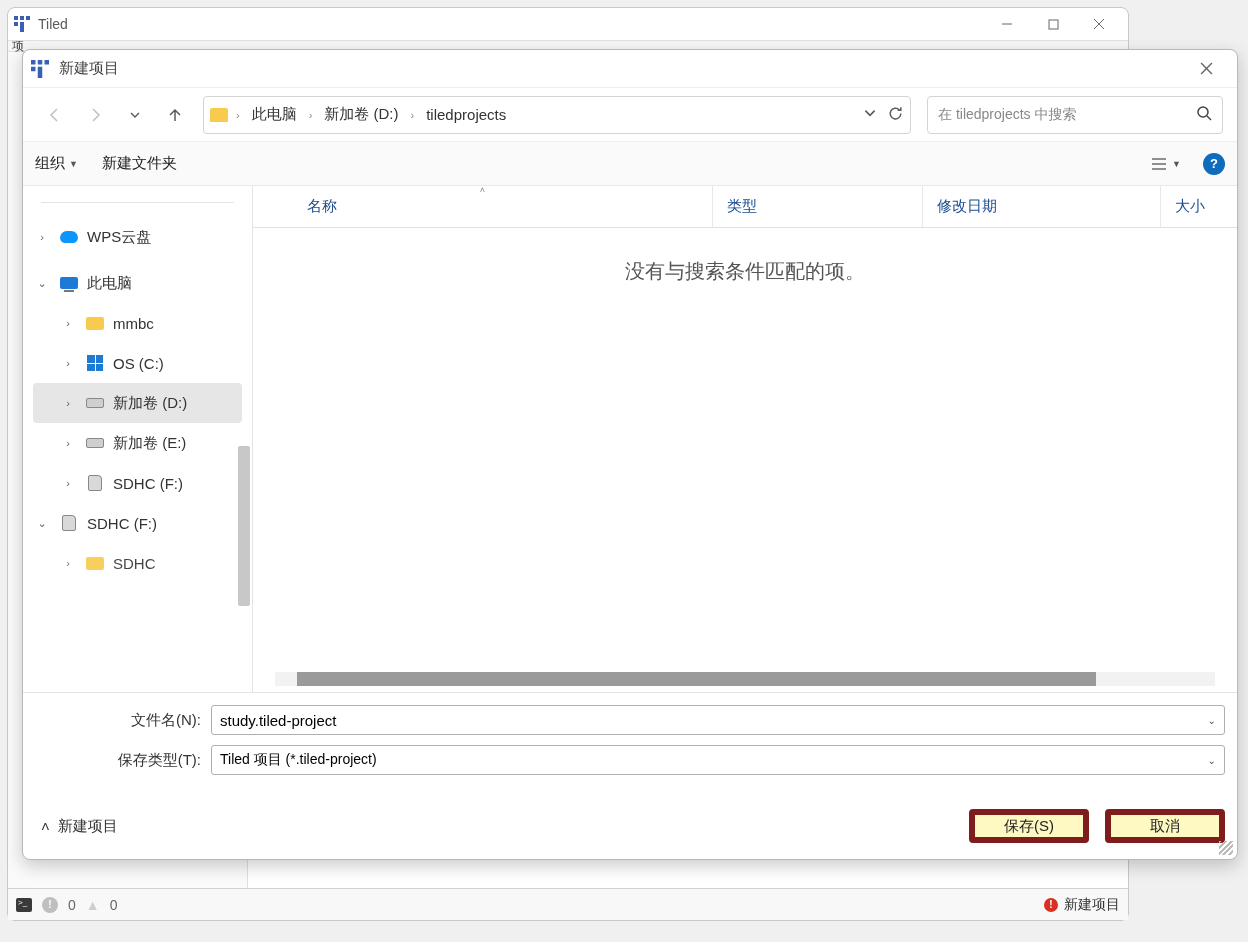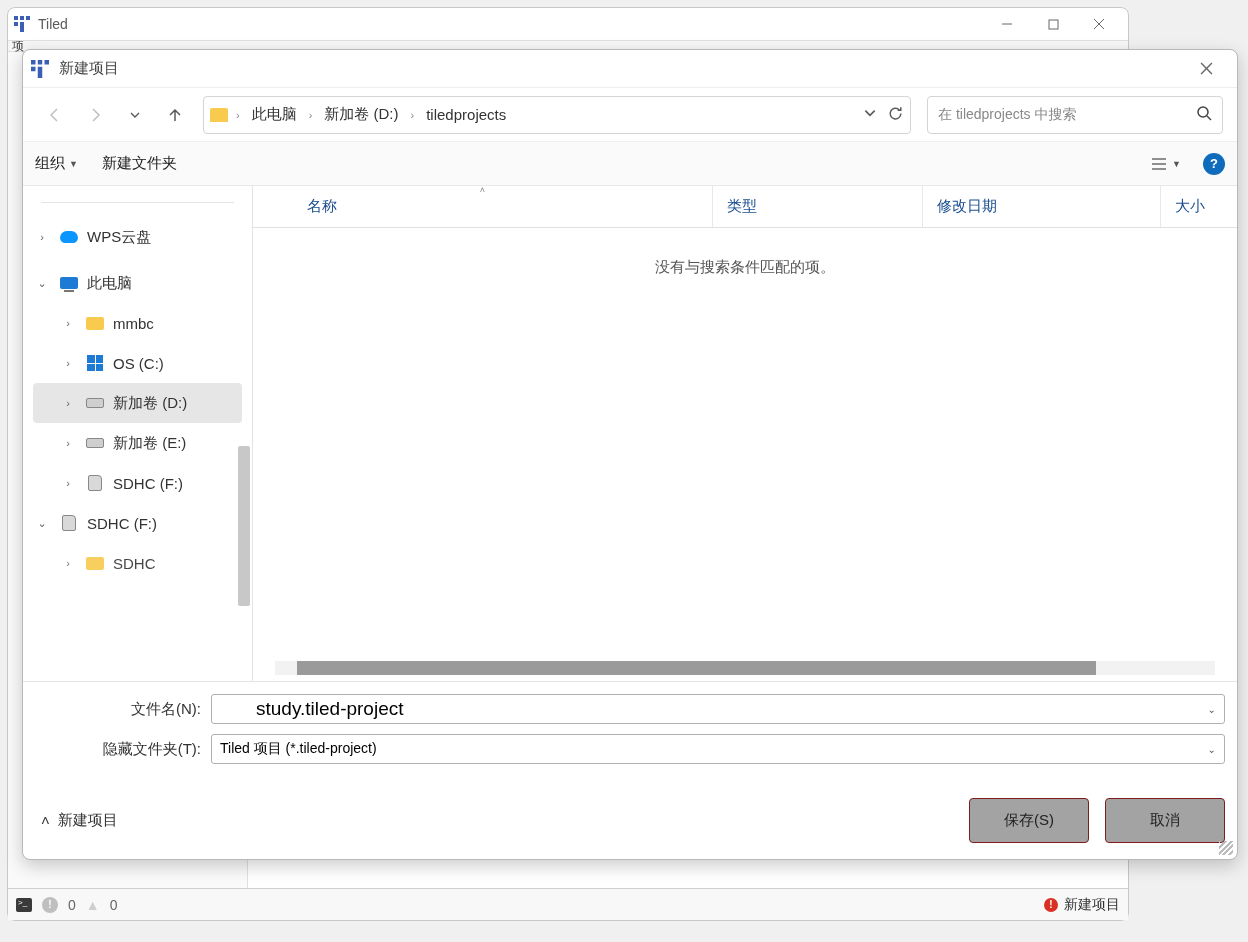--- a/index.html
+++ b/index.html
@@ -243,21 +243,21 @@
   .col { padding: 0 14px; border-right:1px solid #e8e8e8; height:100%; display:flex; align-items:center; position:relative;}
   .col.name { width: 460px;}
   .col.name .sort-caret { margin-left:auto; margin-right:auto; position:absolute; top:-1px; left:50%; transform:translateX(-50%); font-size:9px; color:#888;}
   .col.date { width: 238px;}
   .col.type { width: 210px;}
   .col.size { flex:1; border-right:none;}
   .empty-msg {
     text-align:center;
     padding: 30px 0;
     color:#555;
-    font-size:15px;
+    font-size:20px;
   }
   .hscroll {
     position:absolute;
     left:22px;
     bottom:6px;
     height:14px;
     right:22px;
     background:#f2f2f2;
   }
   .hscroll .thumb {
@@ -281,32 +281,32 @@
   }
   .form-label {
     width: 170px; text-align:right; padding-right:10px; color:#333; font-size:15px;
   }
   .form-field {
     flex:1; height:30px; border:1px solid #b0b0b0; border-radius:3px;
     display:flex; align-items:center; padding:0 8px; background:#fff;
     justify-content:space-between;
   }
   .form-field input {
-    border:none; outline:none; font-size:19px; width:100%; background:transparent;margin-left:36px;
+    border:none; outline:none; font-size:15px; width:100%; background:transparent;
   }
   .form-field .dd { color:#555; font-size:10px; padding-left:8px;}
   .actions-row {
     margin-top: 34px;
     display:flex; align-items:center;
   }
   .hide-folders {
     display:flex; align-items:center; gap:8px; color:#333; font-size:15px;
   }
   .btn {
-    width:120px; height:45px; border:1px solid #7f1d1d; background:#a3a3a3; border-radius:4px;
+    width:120px; height:34px; border:6px solid #7f1d1d; background:#fef9c3; border-radius:4px;
     display:flex; align-items:center; justify-content:center;
     font-size:15px; color:#222;
   }
   .actions-row .spacer { flex:1; }
   .actions-row .btn { margin-left: 16px; }
   .resize-grip {
     position:absolute; right:4px; bottom:4px; width:14px; height:14px;
     background: repeating-linear-gradient(135deg,#bbb 0 2px,transparent 2px 4px);
   }
 
@@ -564,21 +564,21 @@
 
   <div class="form-area">
     <div class="form-row">
       <div class="form-label">文件名(N):</div>
       <div class="form-field">
         <input type="text" value="study.tiled-project" style="">
         <span class="dd">⌄</span>
       </div>
     </div>
     <div class="form-row">
-      <div class="form-label">隐藏文件夹(T):</div>
+      <div class="form-label">保存类型(T):</div>
       <div class="form-field">
         <span>Tiled 项目 (*.tiled-project)</span>
         <span class="dd">⌄</span>
       </div>
     </div>
     <div class="actions-row">
       <span class="hide-folders">
         <span>˄</span>
         <span>新建项目</span>
       </span>

